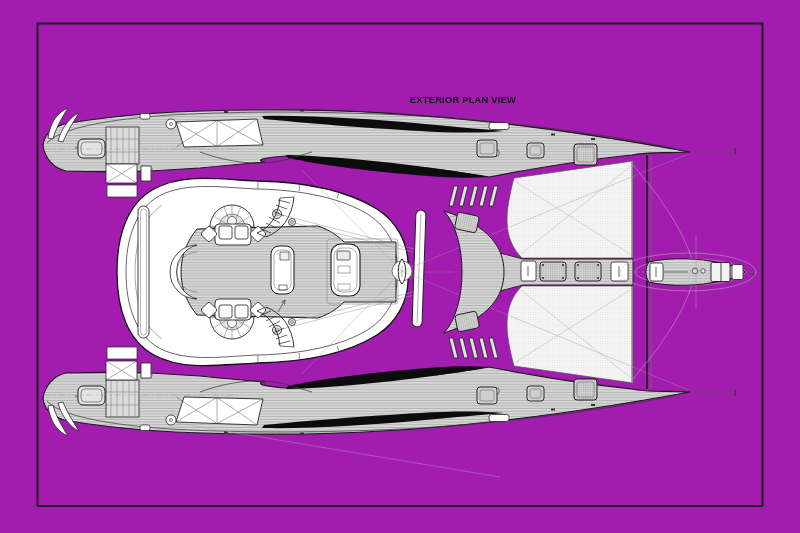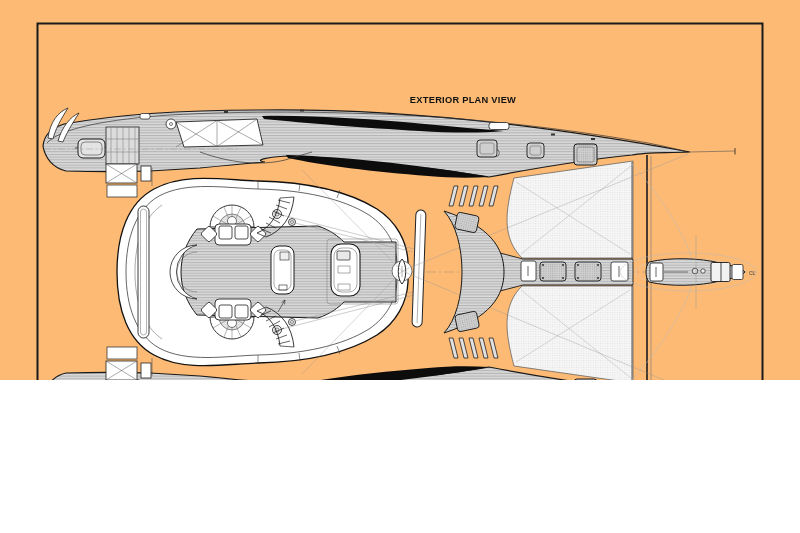--- a/index.html
+++ b/index.html
@@ -1,16 +1,16 @@
 <!DOCTYPE html>
 <html><head>
 <meta charset="utf-8">
 <style>
   html,body{margin:0;padding:0;background:#ffffff;}
-  .sheet{position:relative;width:800px;height:380px;background:#fdba74;overflow:hidden;
+  .sheet{position:relative;width:800px;height:533px;background:#a21caf;overflow:hidden;
          font-family:"Liberation Sans","DejaVu Sans",sans-serif;}
   svg{position:absolute;left:0;top:0;}
   svg text{font-family:"Liberation Sans","DejaVu Sans",sans-serif;}
   .title-text{font-weight:bold;font-size:9.3px;letter-spacing:.25px;fill:#111;}
   .cl-text{font-size:5px;fill:#444;}
 </style>
 </head>
 <body>
 
 <div class="sheet">

